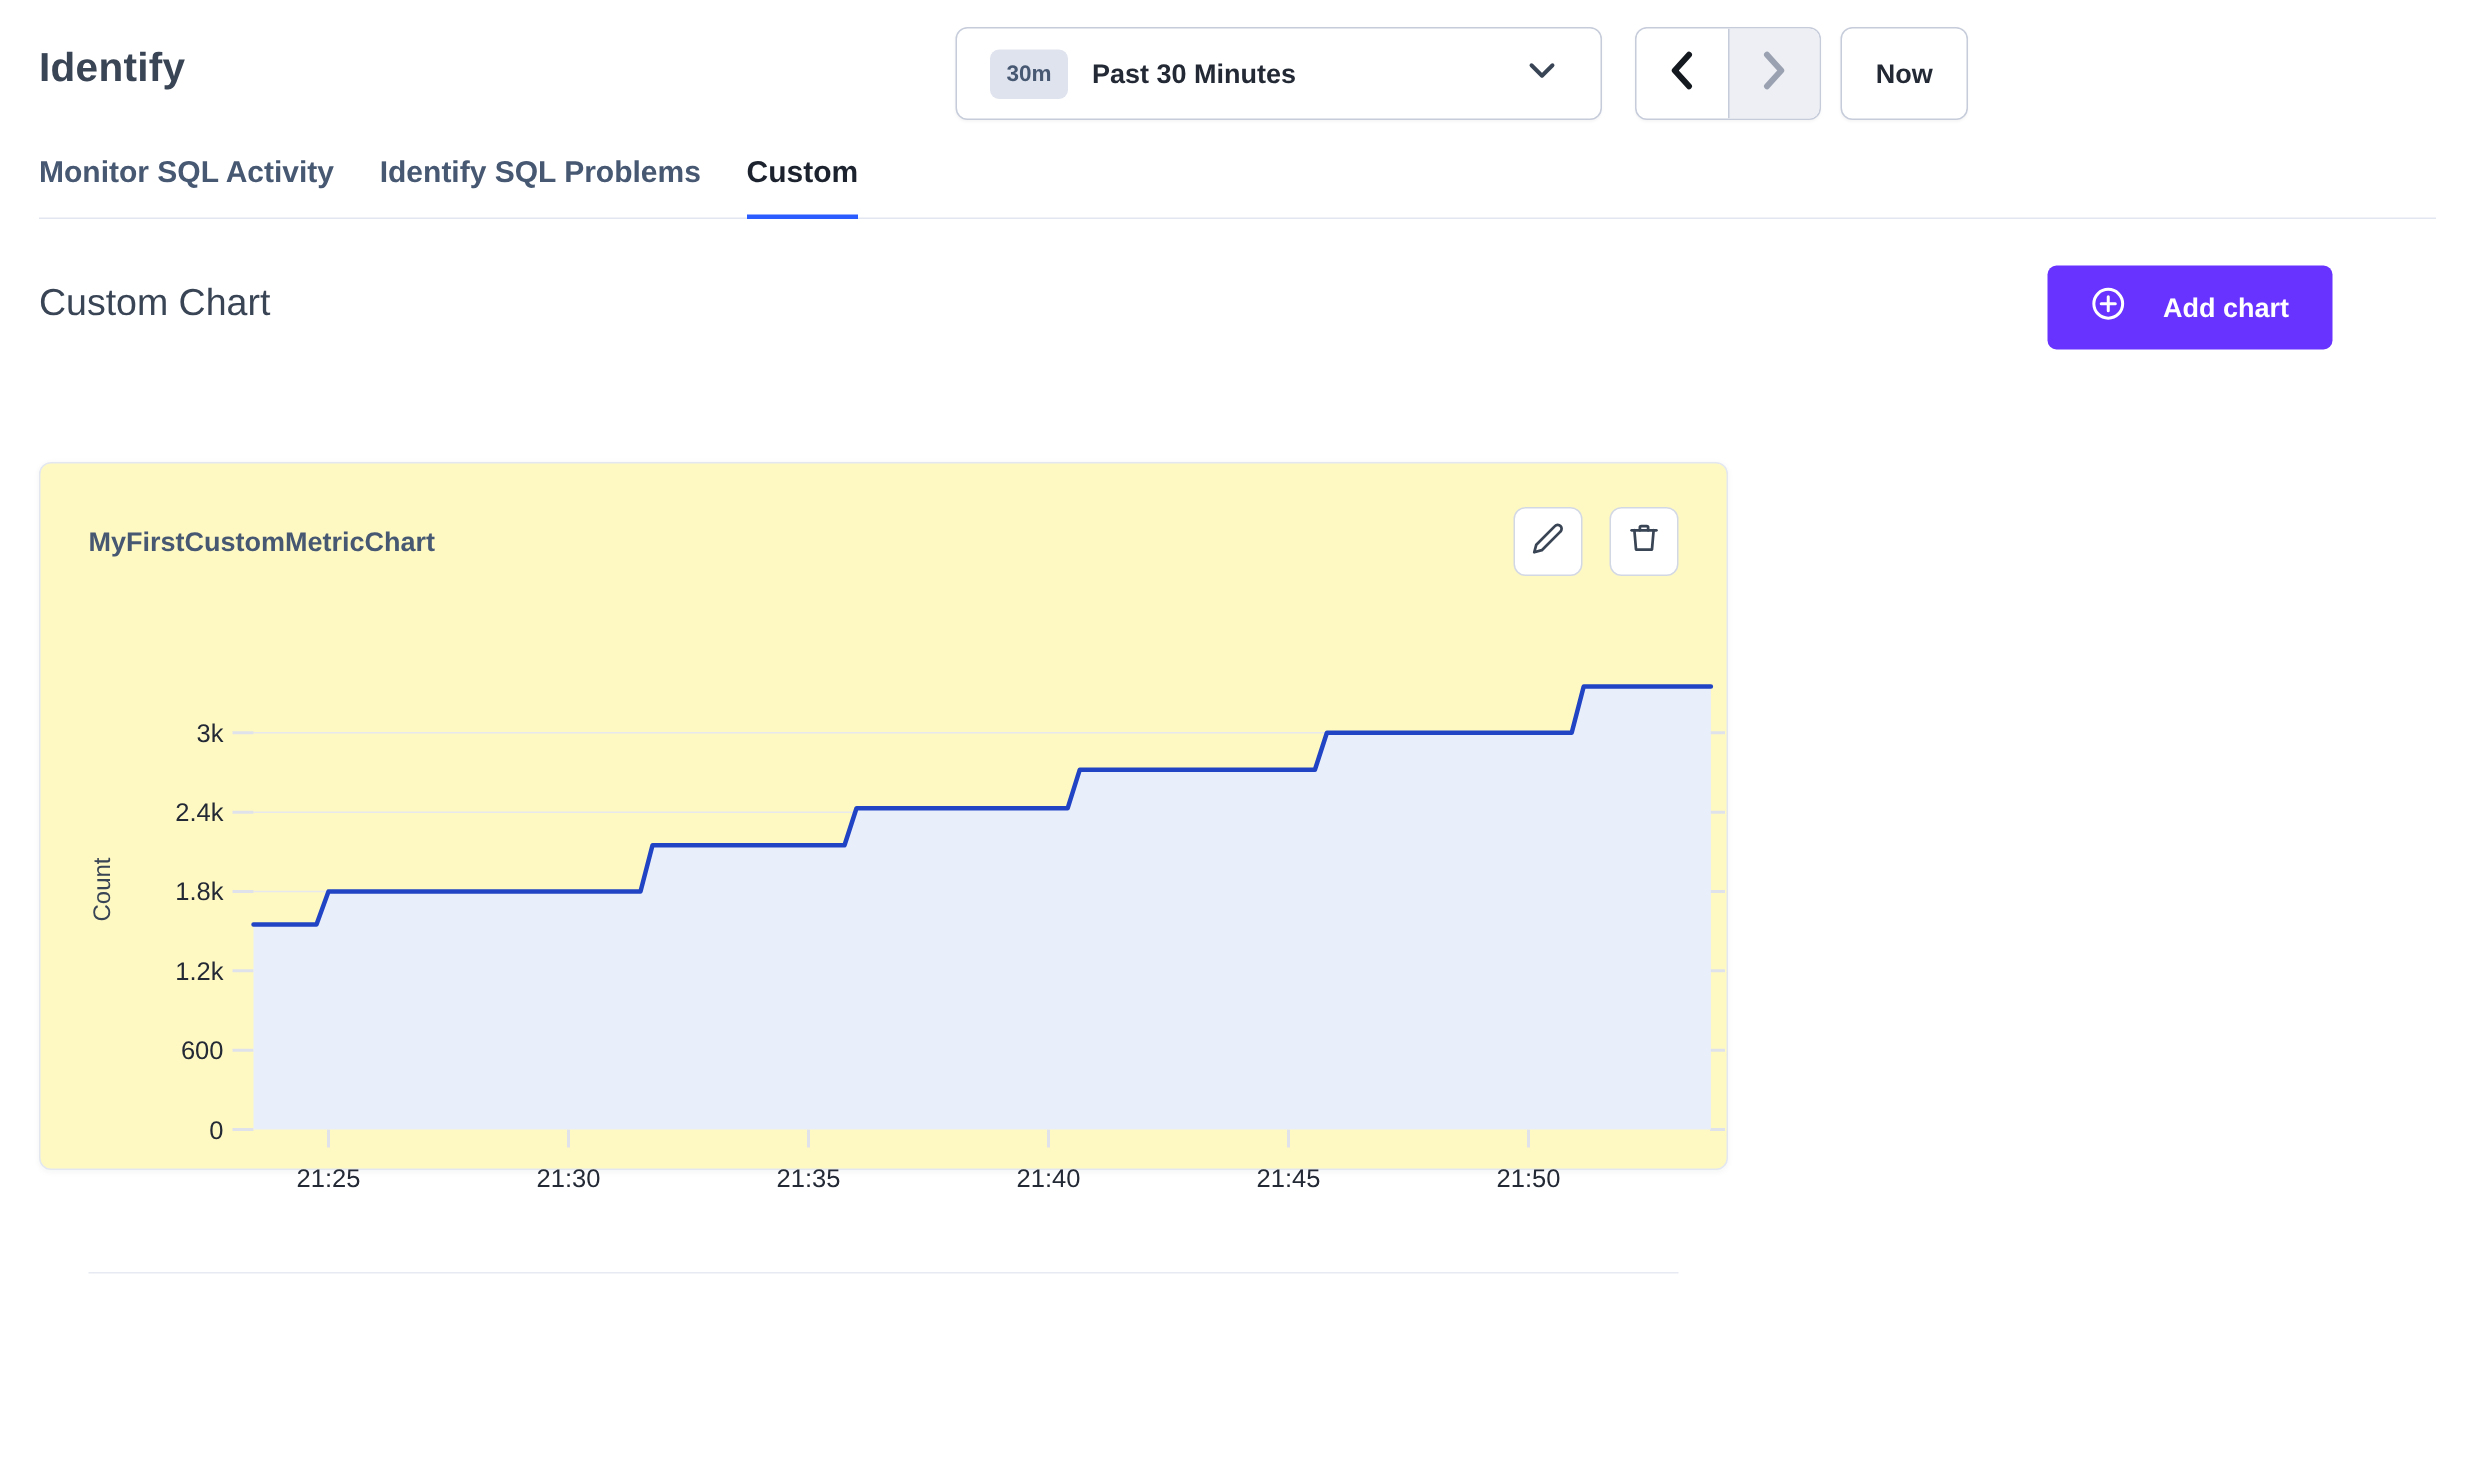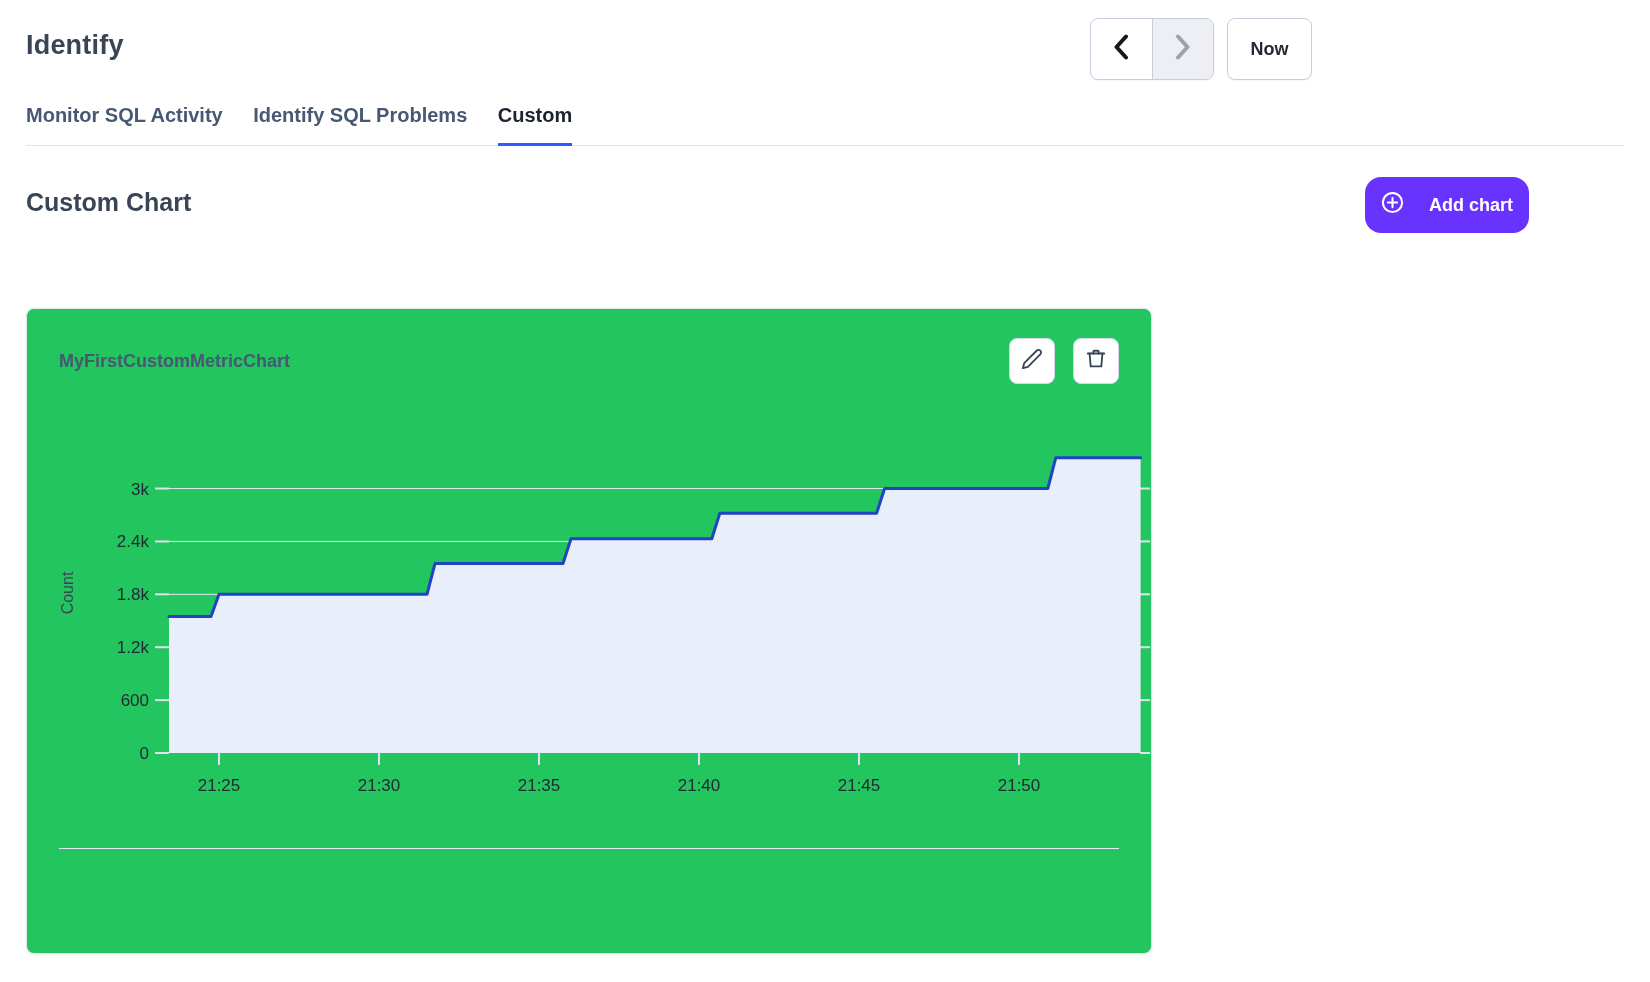--- a/index.html
+++ b/index.html
@@ -28,30 +28,30 @@
     border:1px solid #c6ccda; border-radius:8px; display:flex; align-items:center; justify-content:center;
     font-size:18px; font-weight:bold; color:#242a35; cursor:pointer; box-shadow:0 1px 2px rgba(20,30,60,.04); }
 
   
   .tabs { position:absolute; left:26px; top:100px; width:1598px; border-bottom:1px solid #e2e6f0;font-weight:bold; }
   .tab { display:inline-block; font-size:20px; color:#475872; padding:4px 0 16px 0; margin-right:26px;
     margin-bottom:-1px; cursor:pointer; border-bottom:3px solid transparent; }
   .tab.active { color:#1c232e; border-bottom-color:#2b5cff; }
 
   
-  .section-title { position:absolute; left:26px; top:188px; font-size:25px; font-weight:bold; color:#394455; }
+  .section-title { position:absolute; left:26px; top:188px; font-size:25px; font-weight:normal; color:#394455; }
   .section-subtitle { position:absolute; left:26px; top:243px; font-size:18px; color:#475872; }
   .learn-more { color:#2b5cff; font-weight:bold; cursor:pointer; text-decoration:none; margin-left:4px; }
 
-  .add-chart-btn { position:absolute; left:1365px; top:177px; width:164px; height:56px; background:#6933ff;
-    border:none; border-radius:16px; color:#fff; display:flex; align-items:center; justify-content:center;
+  .add-chart-btn { position:absolute; left:1365px; top:177px; width:190px; height:56px; background:#6933ff;
+    border:none; border-radius:6px; color:#fff; display:flex; align-items:center; justify-content:center;
     gap:25px; font-size:18px; font-weight:bold; cursor:pointer; font-family:inherit; }
 
   
-  .card { position:absolute; left:26px; top:308px; width:1126px; height:646px; background:#22c55e;
+  .card { position:absolute; left:26px; top:308px; width:1126px; height:472px; background:#fef9c3;
     border:1px solid #e3e7f0; border-radius:8px; box-shadow:0 1px 4px rgba(24,32,64,.05); }
   .card-title { position:absolute; left:32px; top:42px; font-size:18px; font-weight:bold; color:#475872; }
   .card-actions { position:absolute; right:32px; top:29px; display:flex; gap:18px; }
   .icon-btn { width:46px; height:46px; background:#fff; border:1px solid #d3d8e5; border-radius:8px;
     display:flex; align-items:center; justify-content:center; cursor:pointer; }
 
   .plot-wrap { position:absolute; left:6px; top:104px; width:1118px; height:388px; }
   svg text { font-family:"Liberation Sans","DejaVu Sans",sans-serif; }
 
   .card-divider { position:absolute; left:32px; right:32px; top:539px; height:1px; background:#e7eaf2; }
@@ -60,20 +60,29 @@
   .legend-swatch { width:20px; height:20px; border-radius:5px; background:#2144c4; cursor:pointer; }
   .legend-label { font-size:18px; color:#475872; }
 </style>
 </head>
 <body>
 
 <div class="page">
 
   <div class="page-title">Identify</div>
 
+  <div class="time-range-btn">
+    <span class="range-badge">30m</span>
+    <span class="range-label">Past 30 Minutes</span>
+    <span class="chev-down">
+      <svg width="18" height="12" viewBox="0 0 18 12">
+          <path d="M2 2.5 L9 9.5 L16 2.5" fill="none" stroke="#394455" stroke-width="2.6" stroke-linecap="round" stroke-linejoin="round"></path>
+        </svg>
+    </span>
+  </div>
 
   <div class="nav-group">
     <div class="nav-half">
       <span>
         <svg width="16" height="26" viewBox="0 0 16 26">
             <path d="M13 2.5 L3.5 13 L13 23.5" fill="none" stroke="#14181f" stroke-width="4" stroke-linecap="round" stroke-linejoin="round"></path>
           </svg>
       </span>
     </div>
     <div class="nav-half">

